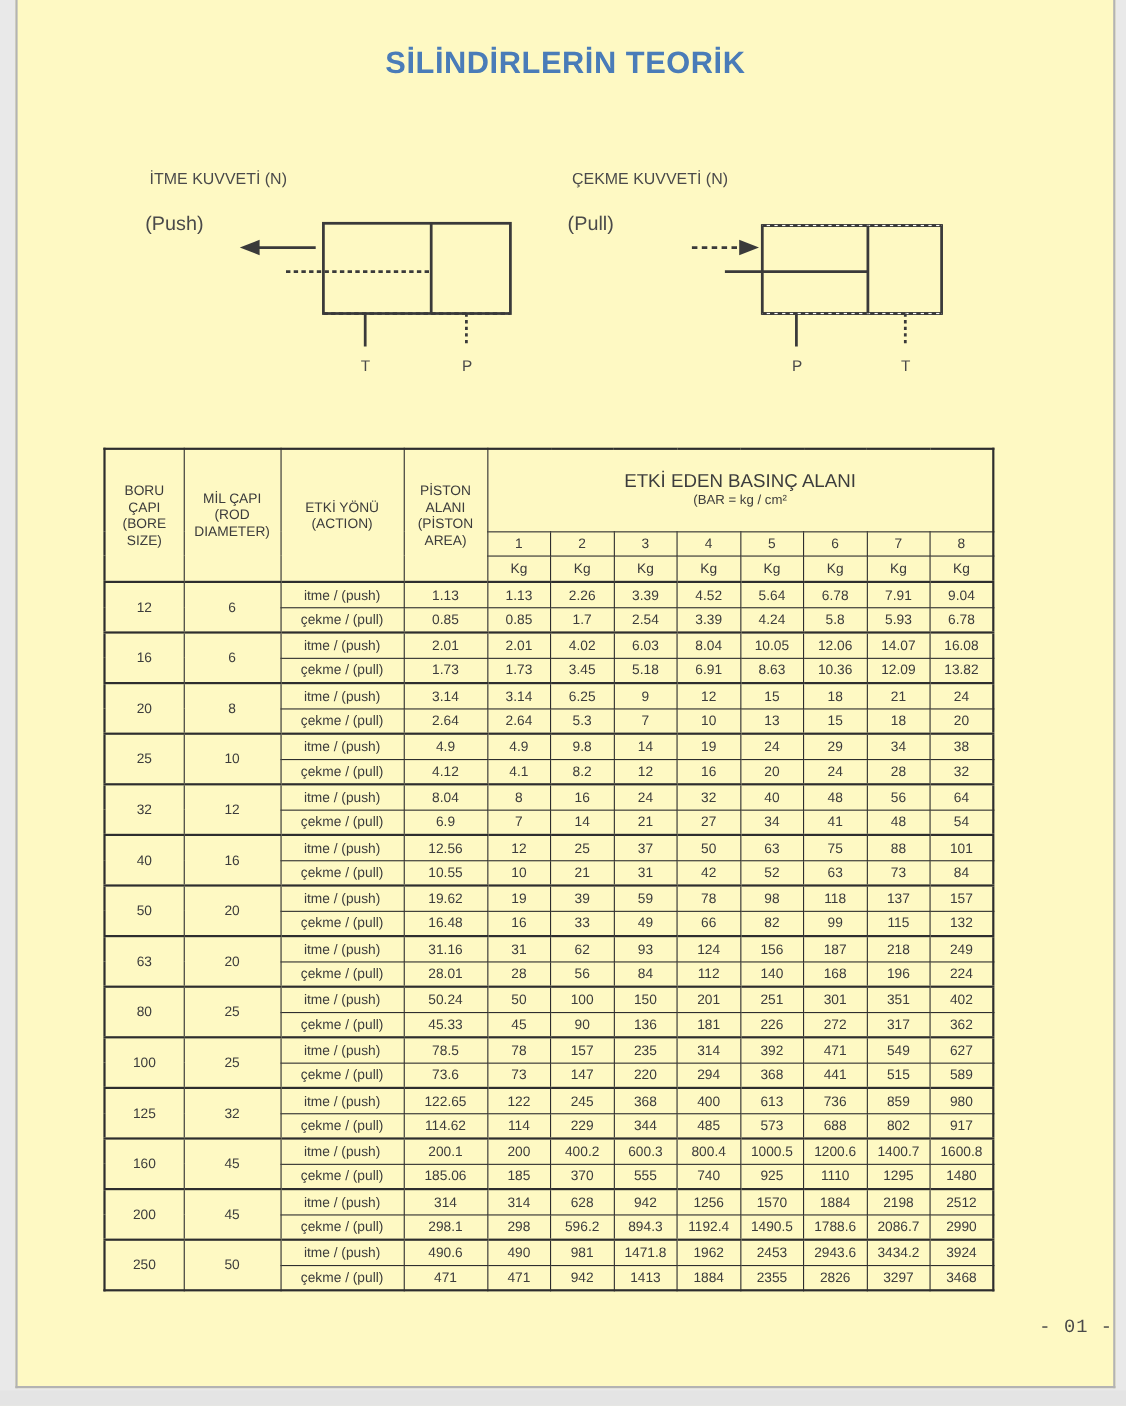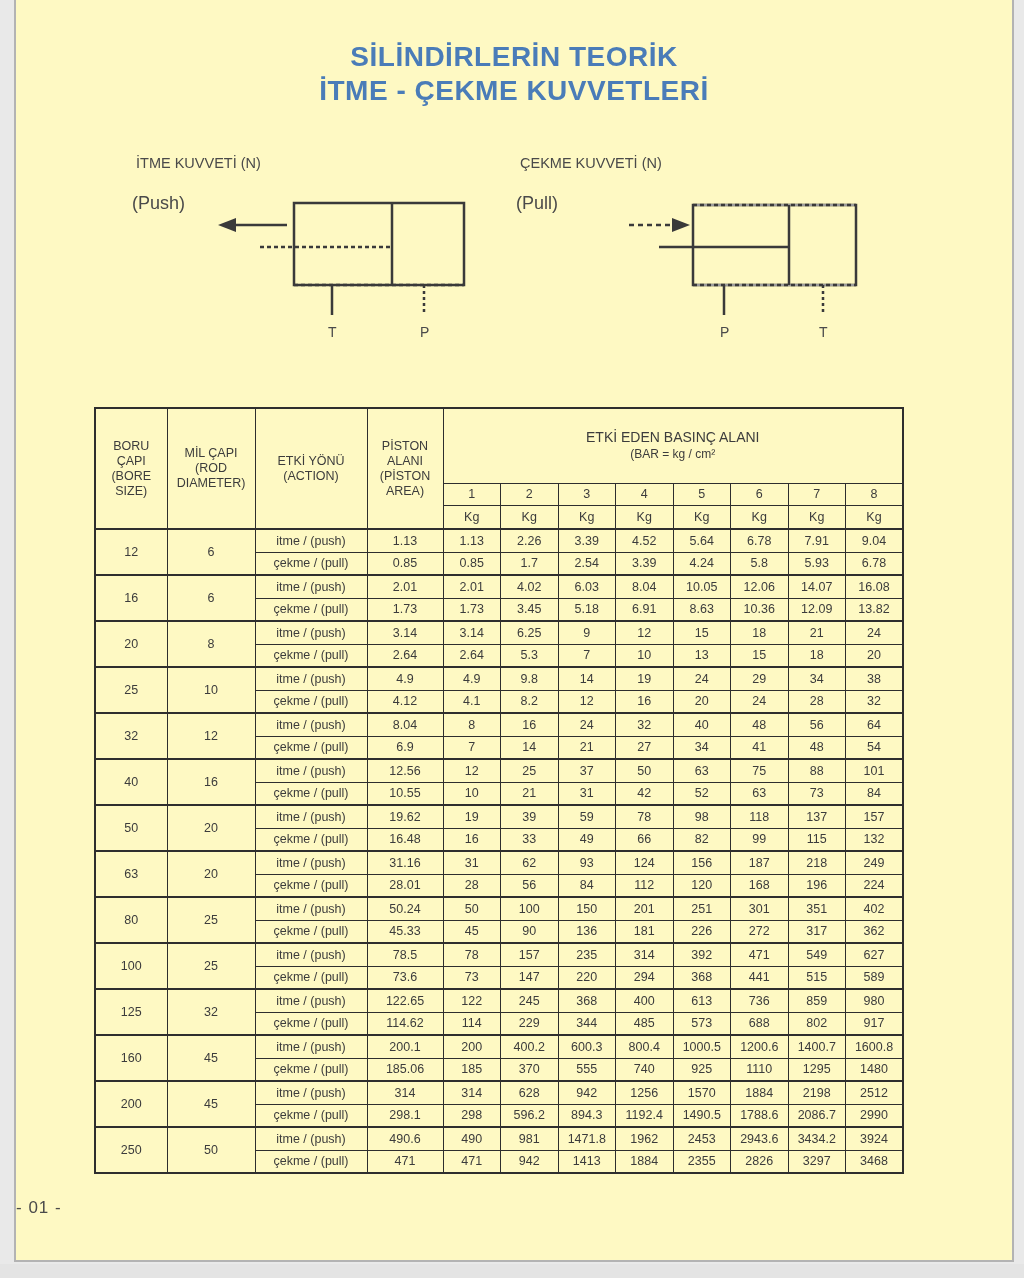--- a/index.html
+++ b/index.html
@@ -41,41 +41,40 @@
     overflow:hidden; white-space:nowrap;
   }
   .force-table th.wrap { white-space:normal; line-height:15px; font-size:12.5px; }
   .force-table { border:2.5px solid #2e2e2e; }
   tr.h1 { height:75px; }
   tr.h2 { height:22px; }
   tr.h3 { height:24px; }
   tr.h3 th { border-bottom-width:2.5px;margin-left:47px; }
   tr.data-row { height:23px; }
   tr.grp-top td, tr.grp-top th { border-top-width:2.5px; }
-  .pressure-title { font-size:14px; line-height:17px; }
+  .pressure-title { font-size:17px; line-height:17px; }
   .pressure-sub { font-size:12px; line-height:16px; }
   col.c-bore { width:72px; } col.c-rod { width:88px; }
   col.c-action { width:112px; } col.c-area { width:76px; }
   col.c-bar { width:57.5px; }
   
   .footer {
     position:absolute; left:0; top:1198px; width:100%;
-    text-align:left; font-family:Liberation Sans, sans-serif;
+    text-align:right; font-family:Liberation Mono, monospace;
     font-size:17px; color:#4a4a4a; letter-spacing:1px;
   }
   .scan-edge { position:absolute; left:0; bottom:0; width:100%; height:14px; background:#e4e4e4; }
 </style>
 </head>
 <body>
 
 <div class="page">
 
   <div class="title-block">
     <div class="title-line" style="color:#4a7cb8;">SİLİNDİRLERİN TEORİK</div>
-    <div class="title-line" style="color:#4a7cb8;">İTME - ÇEKME KUVVETLERİ</div>
   </div>
 
   <div class="diagram push">
     <div class="diag-title">İTME KUVVETİ (N)</div>
     <div class="diag-sub">(Push)</div>
     <svg class="diag-svg" width="380" height="150" viewBox="0 0 380 150">
       <rect x="184" y="13" width="170" height="82" fill="none" stroke="#3a3a3a" stroke-width="2.5" stroke-dasharray="none"></rect>
       <line x1="184" y1="95" x2="354" y2="95" stroke="#3a3a3a" stroke-width="2.5" stroke-dasharray="4,3"></line>
       <line x1="282" y1="13" x2="282" y2="95" stroke="#3a3a3a" stroke-width="2.5"></line>
       <line x1="150" y1="57" x2="282" y2="57" stroke="#3a3a3a" stroke-width="2.5" stroke-dasharray="4,3"></line>
@@ -352,21 +351,21 @@
           <td>218</td>
           <td>249</td>
         </tr>
         <tr class="data-row">
           <td>çekme / (pull)</td>
           <td>28.01</td>
           <td>28</td>
           <td>56</td>
           <td>84</td>
           <td>112</td>
-          <td>120</td>
+          <td>140</td>
           <td>168</td>
           <td>196</td>
           <td>224</td>
         </tr>
         <tr class="data-row grp-top">
           <td rowspan="2">80</td>
           <td rowspan="2">25</td>
           <td>itme / (push)</td>
           <td>50.24</td>
           <td>50</td>

